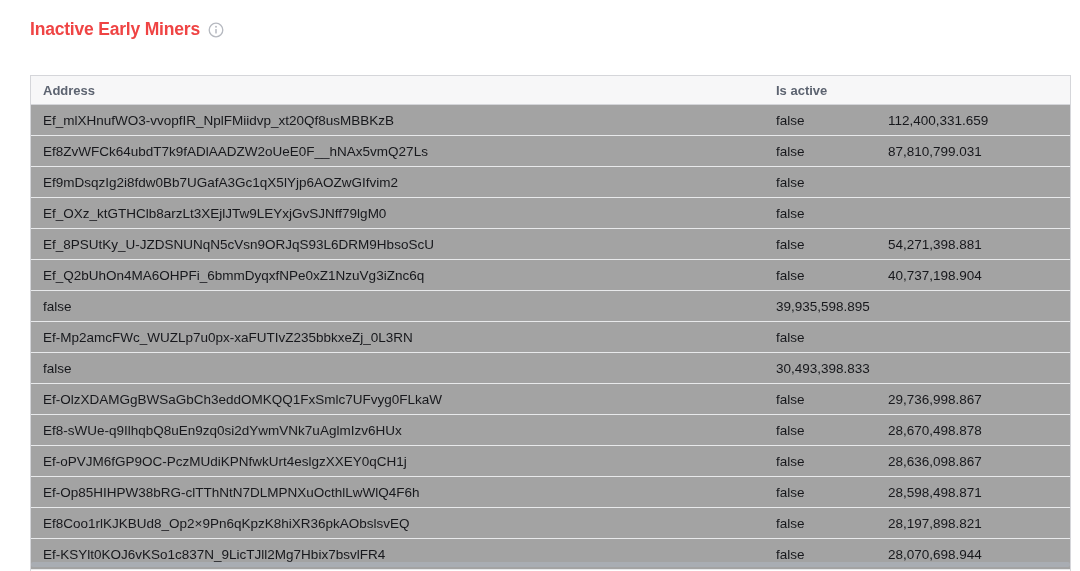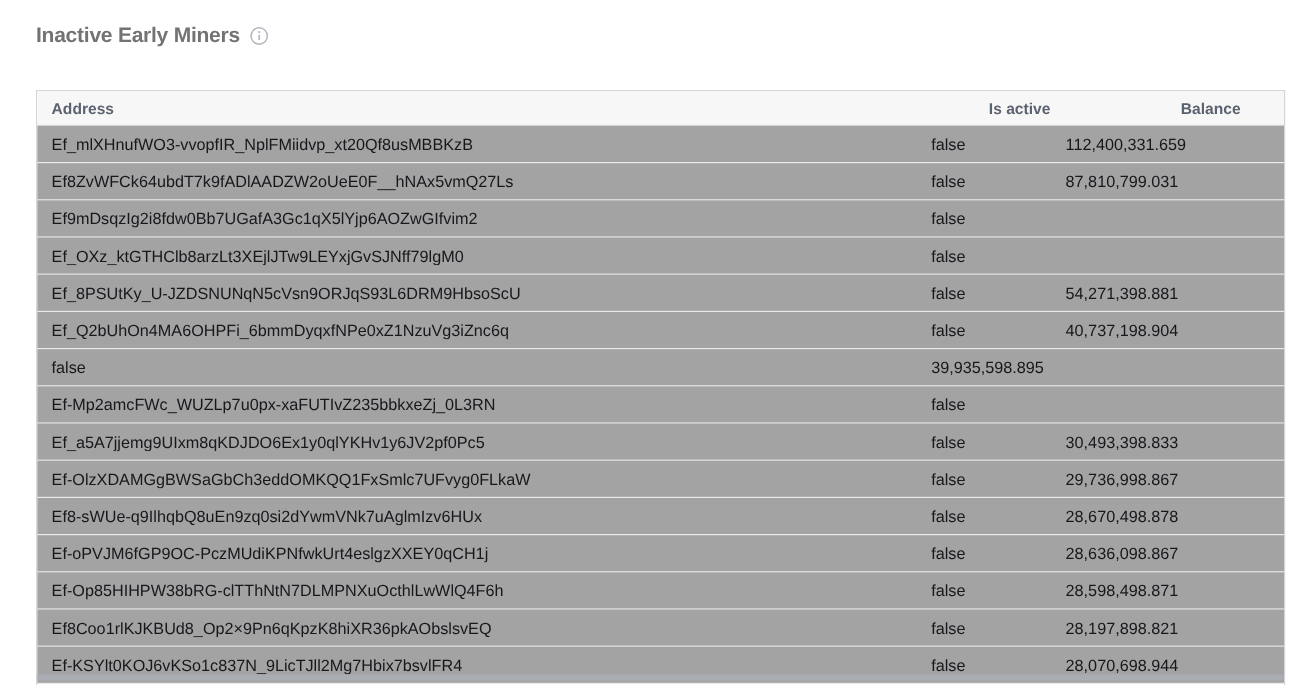--- a/index.html
+++ b/index.html
@@ -7,36 +7,36 @@
     width:1080px;height:571px;background:#ffffff;
     font-family:"Liberation Sans",sans-serif;
     overflow:hidden;
   }
   .page{position:relative;width:1080px;height:571px;}
   .title-row{
     position:absolute;top:19px;left:30px;
     display:flex;align-items:center;gap:8px;
   }
   .page-title{
-    margin:0;font-size:17.5px;font-weight:700;color:#737373;
+    margin:0;font-size:17.5px;font-weight:700;color:#ef4444;
     letter-spacing:-0.2px;line-height:21px;
   }
   .info-icon{display:inline-flex;align-items:center;margin-top:1px;}
   .miners-table{
     position:absolute;top:75px;left:30px;width:1039px;height:495px;
     border:1px solid #d5d6da;border-bottom:none;
     box-sizing:content-box;overflow:hidden;background:#fff;
   }
   .thead,.tr{
     display:grid;
     grid-template-columns:733px 112px auto;
     align-items:center;
   }
   .thead{
-    height:28px;background:#f7f7f8;border-bottom:1px solid #d4d5d9;gap:48px;
+    height:28px;background:#f7f7f8;border-bottom:1px solid #d4d5d9;
   }
   .th{
     font-size:13px;font-weight:700;color:#5c6370;
     padding-left:12px;white-space:nowrap;overflow:hidden;
   }
   .tr{
     height:30px;border-bottom:1px solid #e8e9eb;background:#a3a3a3;
   }
   .td{
     font-size:13.5px;color:#17181c;padding-left:12px;
@@ -60,21 +60,20 @@
         <rect x="7.25" y="6.9" width="1.5" height="4.6" rx="0.6" fill="#b6b9c0"></rect>
         <circle cx="8" cy="4.7" r="0.95" fill="#b6b9c0"></circle>
       </svg>
     </span>
   </div>
 
   <div class="miners-table">
     <div class="thead" id="thead">
         <div class="th col-address">Address</div>
         <div class="th col-is_active">Is active</div>
-        <div class="th col-balance">Balance</div>
       </div>
     <div class="tbody" id="tbody">
         <div class="tr">
           <div class="td col-address">Ef_mlXHnufWO3-vvopfIR_NplFMiidvp_xt20Qf8usMBBKzB</div>
           <div class="td col-is_active">false</div>
           <div class="td col-balance">112,400,331.659</div>
         </div>
         <div class="tr">
           <div class="td col-address">Ef8ZvWFCk64ubdT7k9fADlAADZW2oUeE0F__hNAx5vmQ27Ls</div>
           <div class="td col-is_active">false</div>
@@ -100,21 +99,20 @@
         </div>
         <div class="tr">
           <div class="td col-is_active">false</div>
           <div class="td col-balance">39,935,598.895</div>
         </div>
         <div class="tr">
           <div class="td col-address">Ef-Mp2amcFWc_WUZLp7u0px-xaFUTIvZ235bbkxeZj_0L3RN</div>
           <div class="td col-is_active">false</div>
         </div>
         <div class="tr">
-          <div class="td col-address">Ef_a5A7jjemg9UIxm8qKDJDO6Ex1y0qlYKHv1y6JV2pf0Pc5</div>
           <div class="td col-is_active">false</div>
           <div class="td col-balance">30,493,398.833</div>
         </div>
         <div class="tr">
           <div class="td col-address">Ef-OlzXDAMGgBWSaGbCh3eddOMKQQ1FxSmlc7UFvyg0FLkaW</div>
           <div class="td col-is_active">false</div>
           <div class="td col-balance">29,736,998.867</div>
         </div>
         <div class="tr">
           <div class="td col-address">Ef8-sWUe-q9IlhqbQ8uEn9zq0si2dYwmVNk7uAglmIzv6HUx</div>

